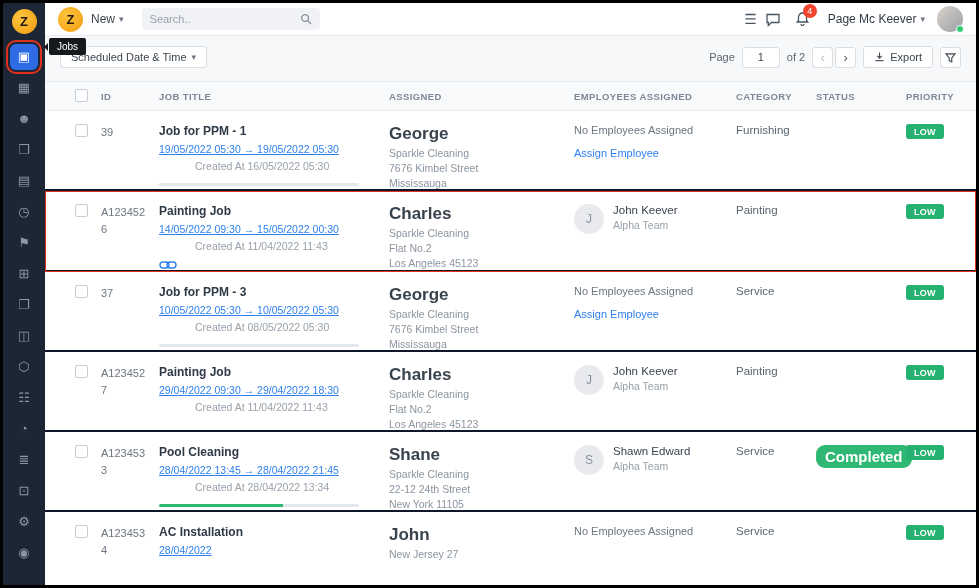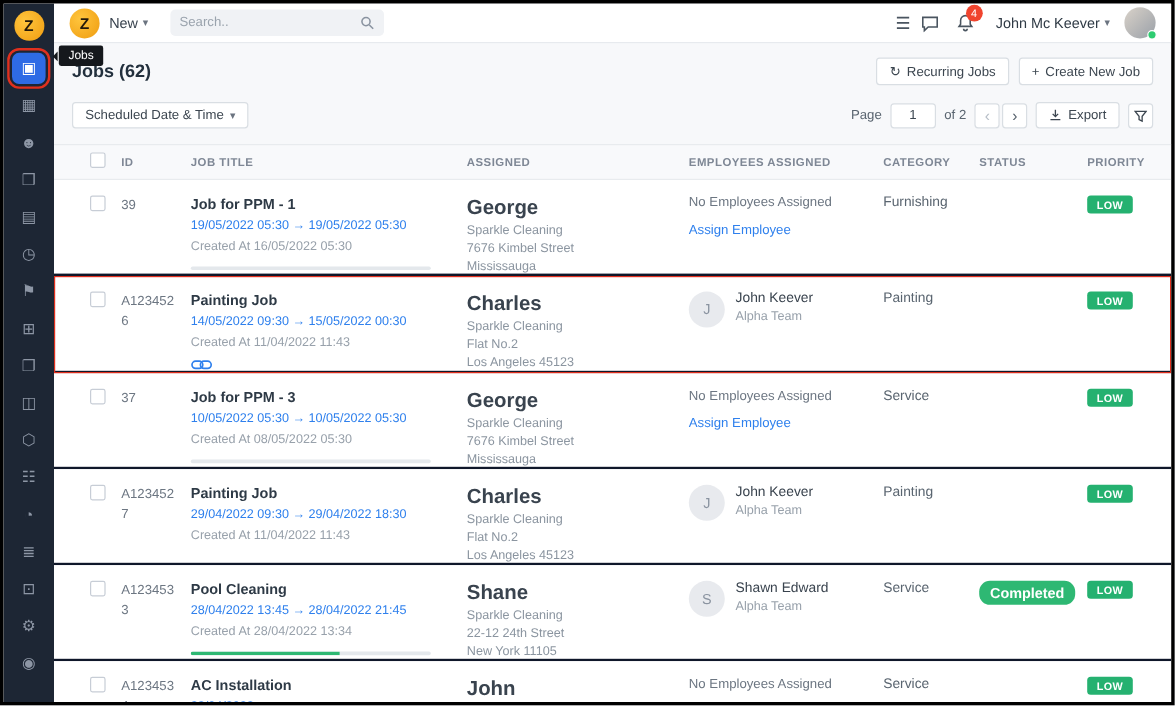--- a/index.html
+++ b/index.html
@@ -64,36 +64,36 @@
   .thead { display:grid; grid-template-columns:var(--cols); align-items:center; height:30px; background:#f8f9fb;
            border-top:1px solid #e8ebee; border-bottom:1px solid #e8ebee; font-size:9.5px; font-weight:bold;
            color:#7e8795; letter-spacing:.4px; }
   .trow { display:grid; grid-template-columns:var(--cols); min-height:80px; background:#fff; border-bottom:2px solid #0f172a; }
   .trow.highlighted { outline:1px solid #e0301e; outline-offset:-1px; }
   .cell { padding-top:13px; font-size:11px; color:#6c7682; }
   .c-check { padding-left:30px; }
   .checkbox { display:inline-block; width:13px; height:13px; border:1.5px solid #c7cdd6; border-radius:2px; background:#fff; cursor:pointer; }
   .c-id { padding-right:8px; word-break:break-all; line-height:1.5; }
   .job-title { font-size:12px; font-weight:bold; color:#2e3a46; cursor:pointer; }
-  .job-dates { font-size:10.5px; color:#2f80ed; margin-top:5px; }
-  .job-created { font-size:10.5px; color:#98a1ab; margin-top:5px; }
+  .job-dates { font-size:10.5px; color:#2f80ed; margin-top:5px;text-decoration:underline; }
+  .job-created { font-size:10.5px; color:#98a1ab; margin-top:5px;margin-left:36px; }
   .progress { width:200px; height:3px; background:#e4e8ec; border-radius:2px; margin-top:11px; overflow:hidden; }
   .progress .fill { height:100%; background:#2eb873; width:0; }
   .link-icon { margin-top:8px; display:block; }
   .cust-name { font-size:17px; font-weight:bold; color:#39434e; }
   .cust-sub { font-size:10.5px; color:#8b95a0; margin-top:3px; }
   .no-emp { font-size:11px; color:#6c7682; }
   .assign-link { display:inline-block; font-size:11px; color:#2f80ed; margin-top:11px; cursor:pointer; }
   .emp-assigned { display:flex; gap:9px; }
   .emp-avatar { width:30px; height:30px; border-radius:50%; background:#e8eaee; color:#8a93a0; font-size:12px;
                 display:flex; align-items:center; justify-content:center; flex:0 0 30px; }
   .emp-name { font-size:11.5px; color:#39434e; }
   .emp-team { font-size:10.5px; color:#98a1ab; margin-top:3px; }
   .c-cat { font-size:11.5px; color:#5a6570; }
-  .status-pill { display:inline-block; background:#2eb873; color:#fff; font-size:12px; font-weight:bold;
+  .status-pill { display:inline-block; background:#2eb873; color:#fff; font-size:15px; font-weight:bold;
                  padding:3px 9px; border-radius:9px; }
   .priority-pill { display:inline-block; background:#25b170; color:#fff; font-size:9px; font-weight:bold;
                    padding:2.5px 8px; border-radius:3px; letter-spacing:.3px; }
 </style>
 </head>
 <body>
 
 <div class="frame">
 
   <div class="sidebar">
@@ -175,43 +175,30 @@
       </svg>
     </span>
     <span class="top-icon bell-wrap">
       <svg width="15" height="16" viewBox="0 0 15 16">
         <path d="M7.5 2a4 4 0 0 0-4 4v3.2L2.2 11h10.6l-1.3-1.8V6a4 4 0 0 0-4-4z" fill="none" stroke="#4a5560" stroke-width="1.3"></path>
         <path d="M6 13a1.5 1.5 0 0 0 3 0" fill="none" stroke="#4a5560" stroke-width="1.3"></path>
       </svg>
       <span class="badge">4</span>
     </span>
     <div class="user-menu">
-      <span>John Mc Keever</span>
+      <span>Page Mc Keever</span>
       <span class="chev">▾</span>
     </div>
     <span class="avatar">
         <span class="dot"></span>
       </span>
   </div>
 
   <div class="page">
 
-    <div class="page-head">
-      <div class="page-title">Jobs (62)</div>
-      <div class="btn-row">
-        <button class="btn">
-          <span>↻</span>
-          <span>Recurring Jobs</span>
-        </button>
-        <button class="btn">
-          <span>+</span>
-          <span>Create New Job</span>
-        </button>
-      </div>
-    </div>
 
     <div class="toolbar">
       <button class="btn">
         <span>Scheduled Date &amp; Time</span>
         <span class="chev">▾</span>
       </button>
       <div class="pager">
         <span>Page</span>
         <input class="page-input" value="1" style="">
         <span>of 2</span>

